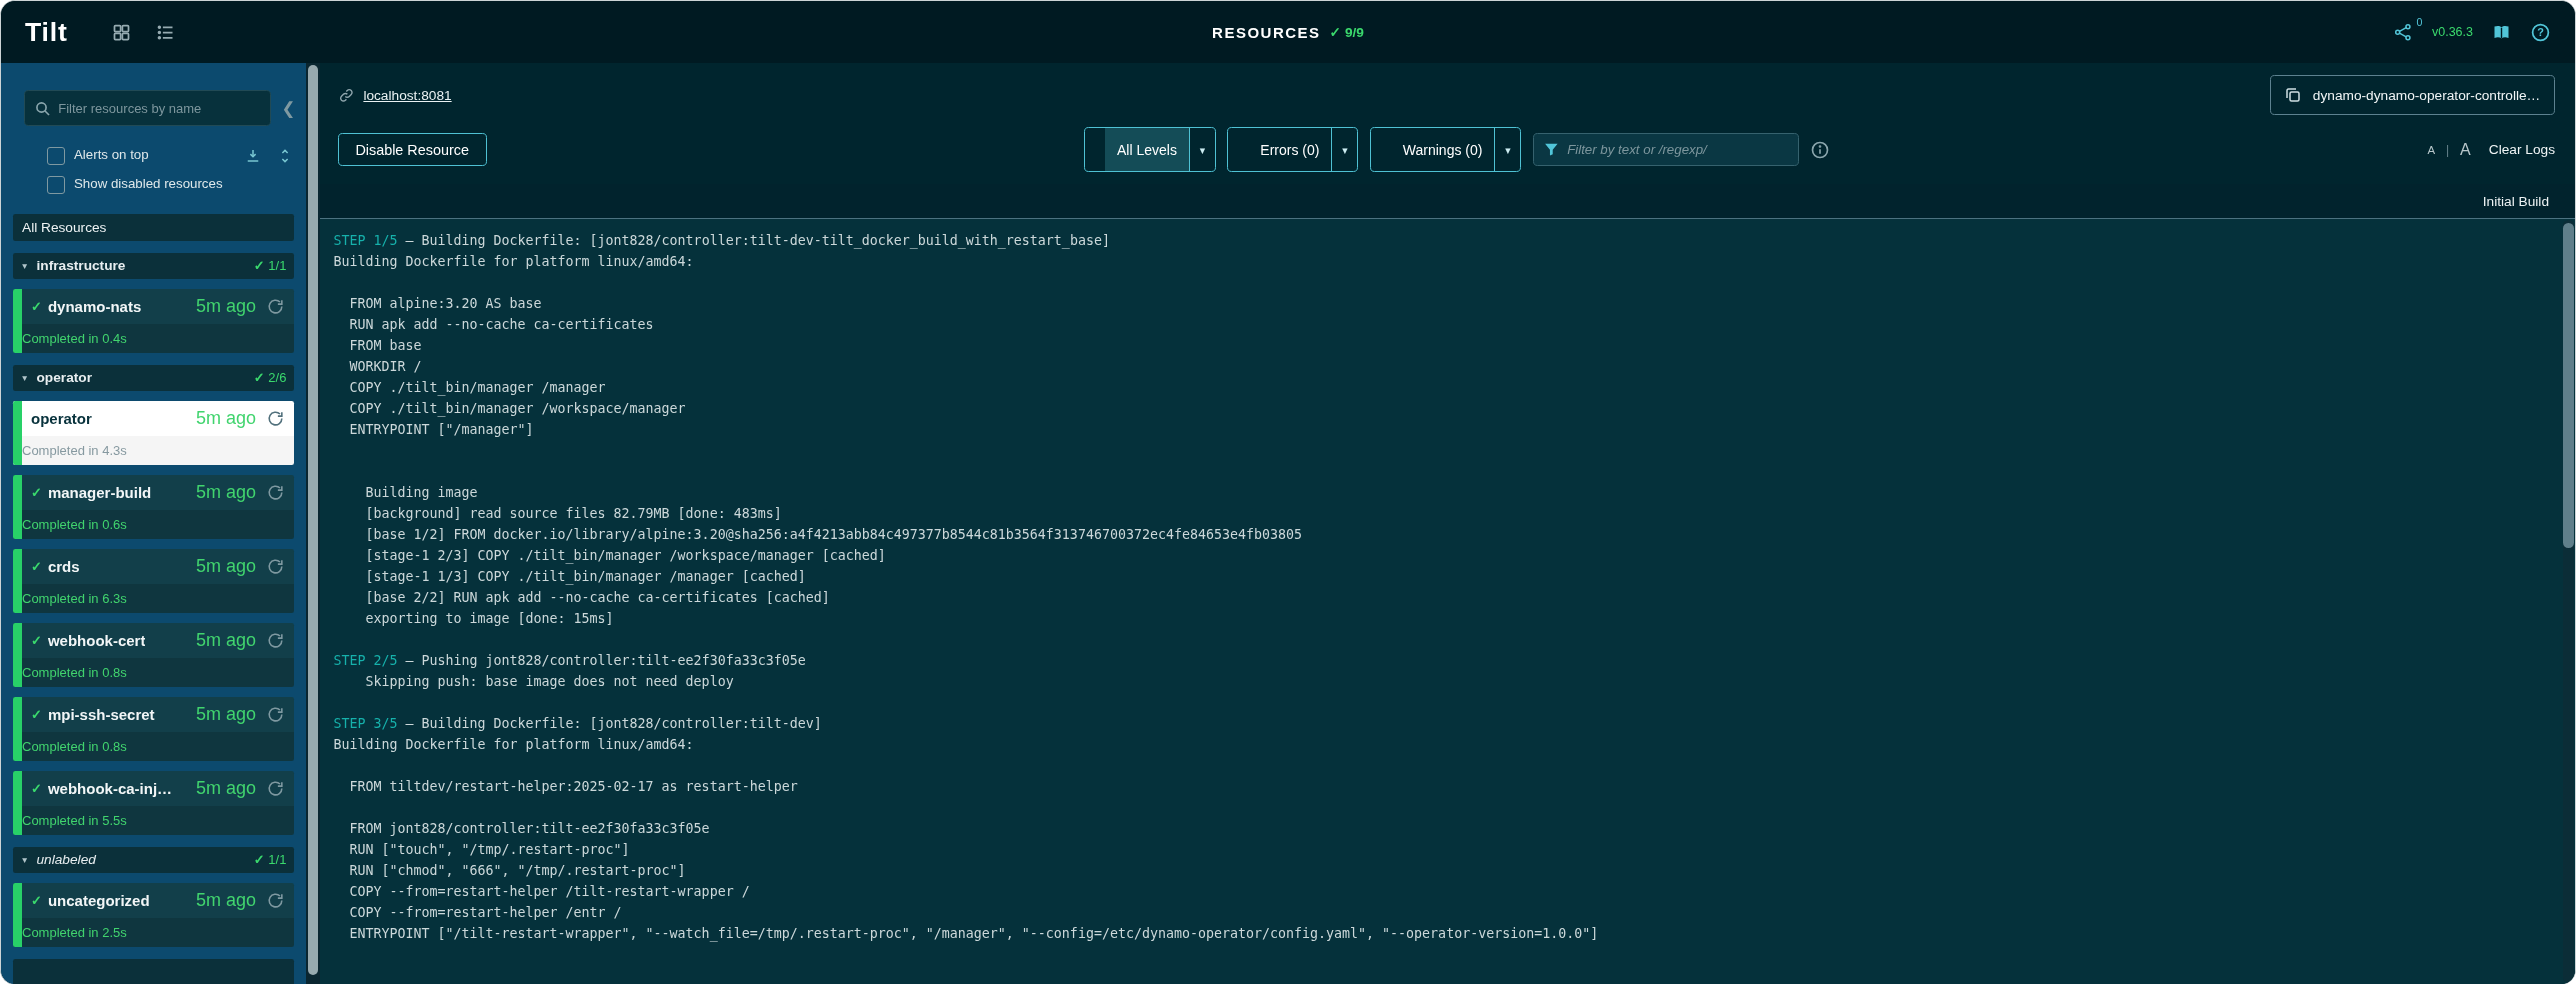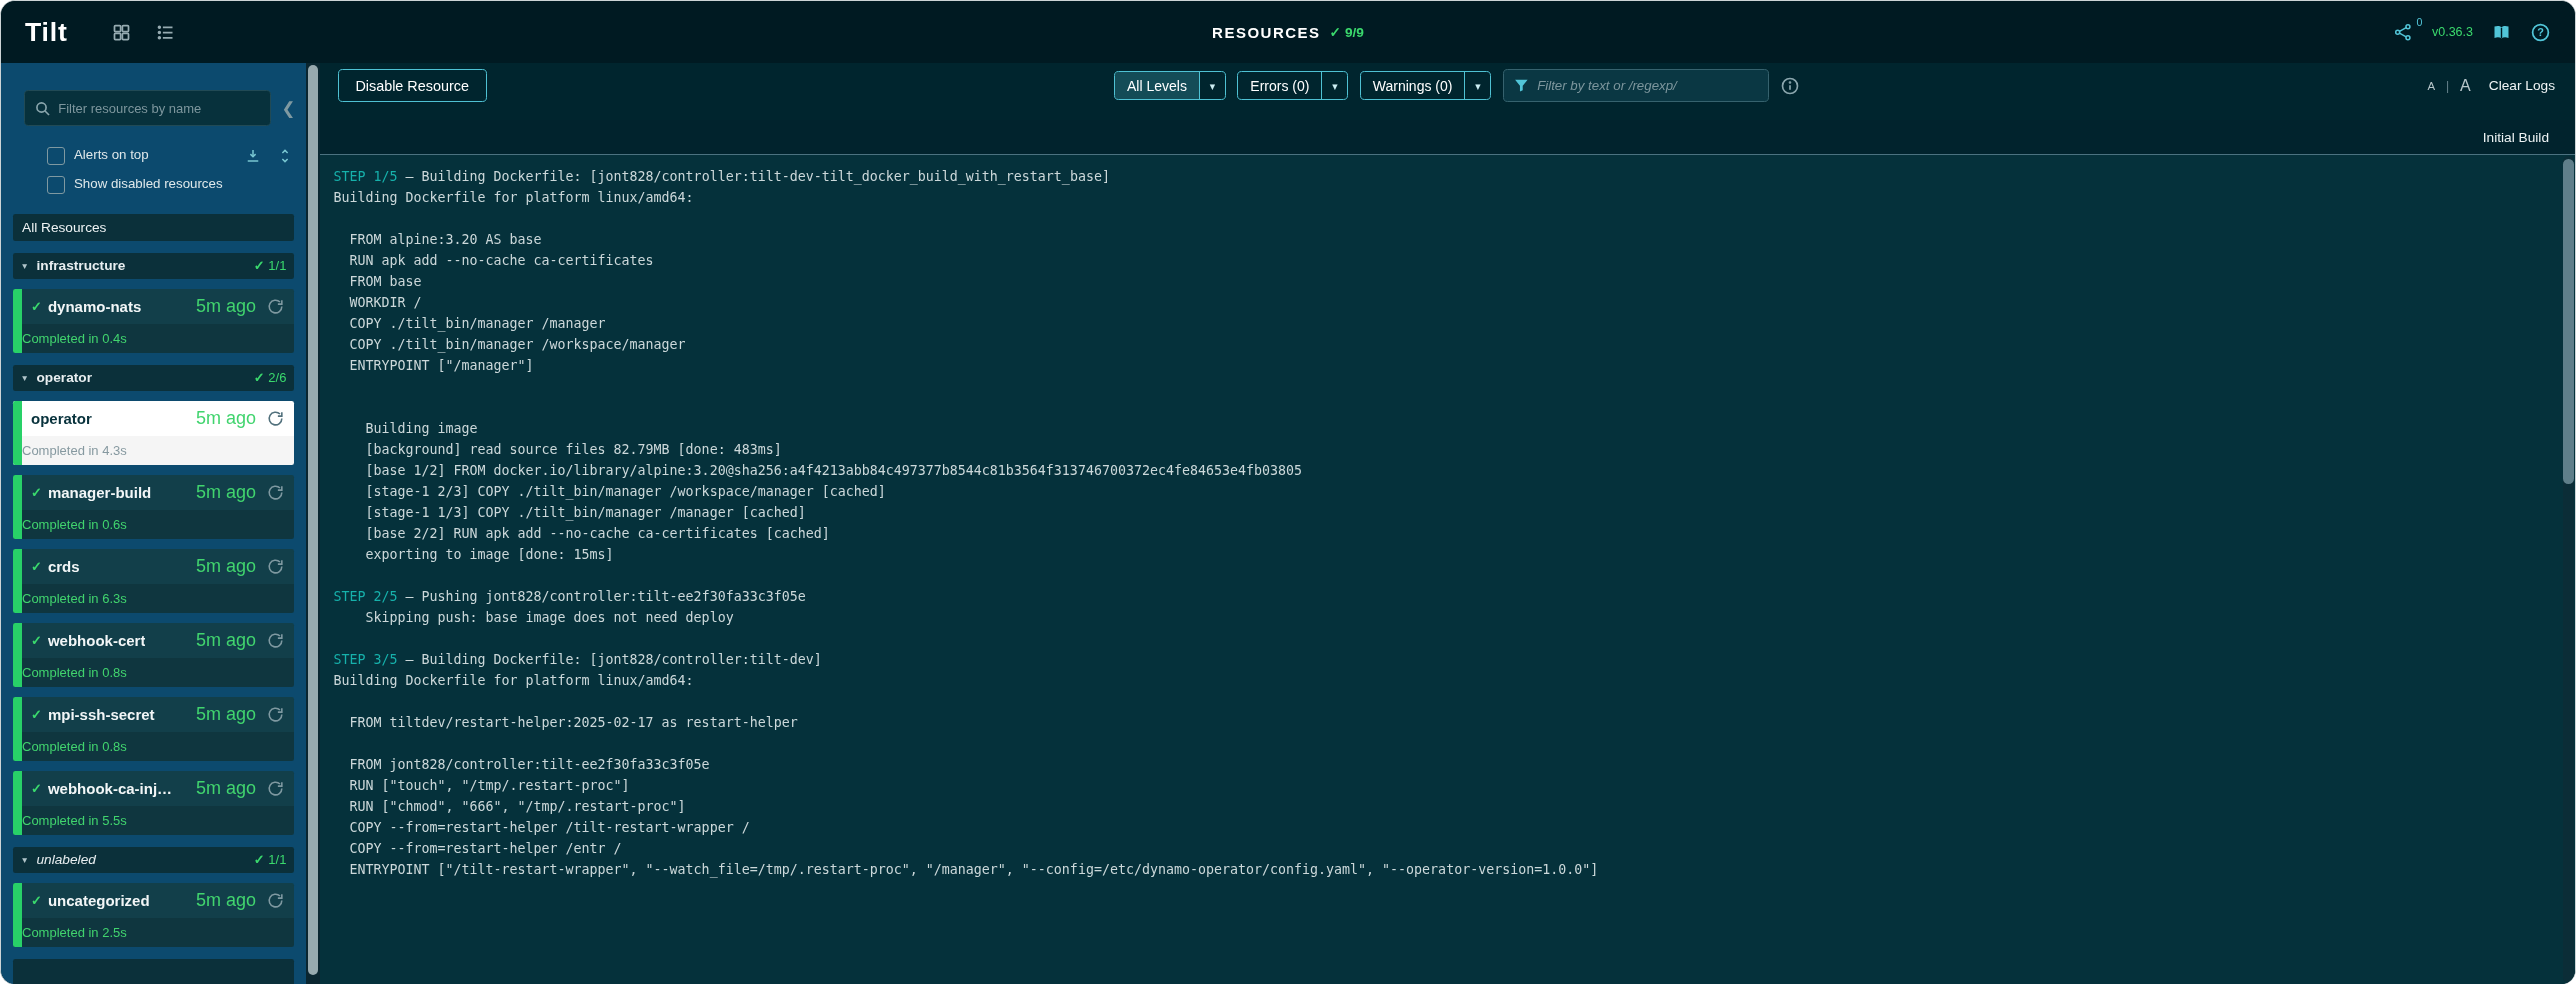--- a/index.html
+++ b/index.html
@@ -66,21 +66,21 @@
   main{flex:1;min-width:0;display:flex;flex-direction:column;background:#00252e;}
   .m-row1{height:64px;flex:none;display:flex;align-items:center;padding:0 20px 0 18px;}
   .endpoint{display:flex;align-items:center;gap:9px;color:#eaf2f3;font-size:13.7px;text-decoration:none;cursor:pointer;}
   .endpoint .txt{text-decoration:underline;}
   .endpoint svg{color:#8fa6ad;}
   .res-copy{margin-left:auto;display:flex;align-items:center;gap:10.6px;height:40px;padding:0 13.7px;background:transparent;border:1.1px solid #5d8290;border-radius:4.6px;color:#f0f5f6;font-size:13.7px;cursor:pointer;}
   .res-copy svg{color:#cfe0e4;}
   .m-row2{flex:none;display:flex;align-items:center;margin:4.6px 20px 0 18px;height:36px;}
   .btn-outline{height:33px;padding:0 16.7px;background:transparent;border:1.1px solid #4fc2d4;border-radius:4.6px;color:#ffffff;font-size:14.4px;cursor:pointer;}
   .filters{display:flex;align-items:center;gap:11.4px;margin:0 auto;}
-  .split{display:flex;height:29px;border:1.1px solid #4fc2d4;border-radius:4.6px;overflow:hidden;}
+  .split{display:flex;height:45px;border:1.1px solid #4fc2d4;border-radius:4.6px;overflow:hidden;padding-left:20px;}
   .seg-main{display:flex;align-items:center;padding:0 12px;color:#fff;font-size:14px;background:transparent;border:none;cursor:pointer;}
   .split.filled .seg-main{background:rgba(79,194,212,0.25);}
   .seg-caret{width:26px;display:flex;align-items:center;justify-content:center;border:none;border-left:1.1px solid #4fc2d4;background:transparent;color:#cdeef3;font-size:10.6px;cursor:pointer;}
   .filter-box{display:flex;align-items:center;height:33px;width:266px;background:#0a3743;border:0.8px solid #36626e;border-radius:4.6px;padding:0 9px;gap:7.6px;}
   .filter-box svg{flex:none;color:#51c5d8;}
   .filter-box input{flex:1;min-width:0;background:none;border:none;outline:none;color:#dfe8ea;font-size:13.3px;font-style:italic;}
   .filter-box input::placeholder{color:#7d969d;font-style:italic;}
   .info-btn{background:none;border:none;color:#8aa6ad;display:flex;cursor:pointer;}
   .log-actions{display:flex;align-items:center;gap:10.6px;}
   .font-btn{background:none;border:none;color:#b7c6ca;cursor:pointer;padding:0;}
@@ -367,20 +367,36 @@
           </div>
         </div>
       <div class="sliver"></div>
     </aside>
 
     <div class="sb-scroll">
       <div class="thumb"></div>
     </div>
 
     <main>
+      <div class="m-row1">
+        <a class="endpoint">
+          <svg viewBox="0 0 24 24" width="16.7" height="16.7" fill="none" stroke="currentColor" stroke-width="2">
+              <path d="M10.5 13.5a4 4 0 0 0 5.66 0l2.84-2.84a4 4 0 1 0-5.66-5.66l-1.44 1.44"></path>
+              <path d="M13.5 10.5a4 4 0 0 0-5.66 0L5 13.34A4 4 0 1 0 10.66 19l1.44-1.44"></path>
+            </svg>
+          <span class="txt">localhost:8081</span>
+        </a>
+        <button class="res-copy">
+          <svg viewBox="0 0 24 24" width="18" height="18" fill="none" stroke="currentColor" stroke-width="2">
+              <rect x="8" y="8" width="12" height="12" rx="2"></rect>
+              <path d="M16 4H6a2 2 0 0 0-2 2v10"></path>
+            </svg>
+          <span>dynamo-dynamo-operator-controlle…</span>
+        </button>
+      </div>
 
       <div class="m-row2">
         <button class="btn-outline">Disable Resource</button>
 
         <div class="filters">
           <div class="split filled">
             <button class="seg-main">All Levels</button>
             <button class="seg-caret">
                 <span>▾</span>
               </button>

